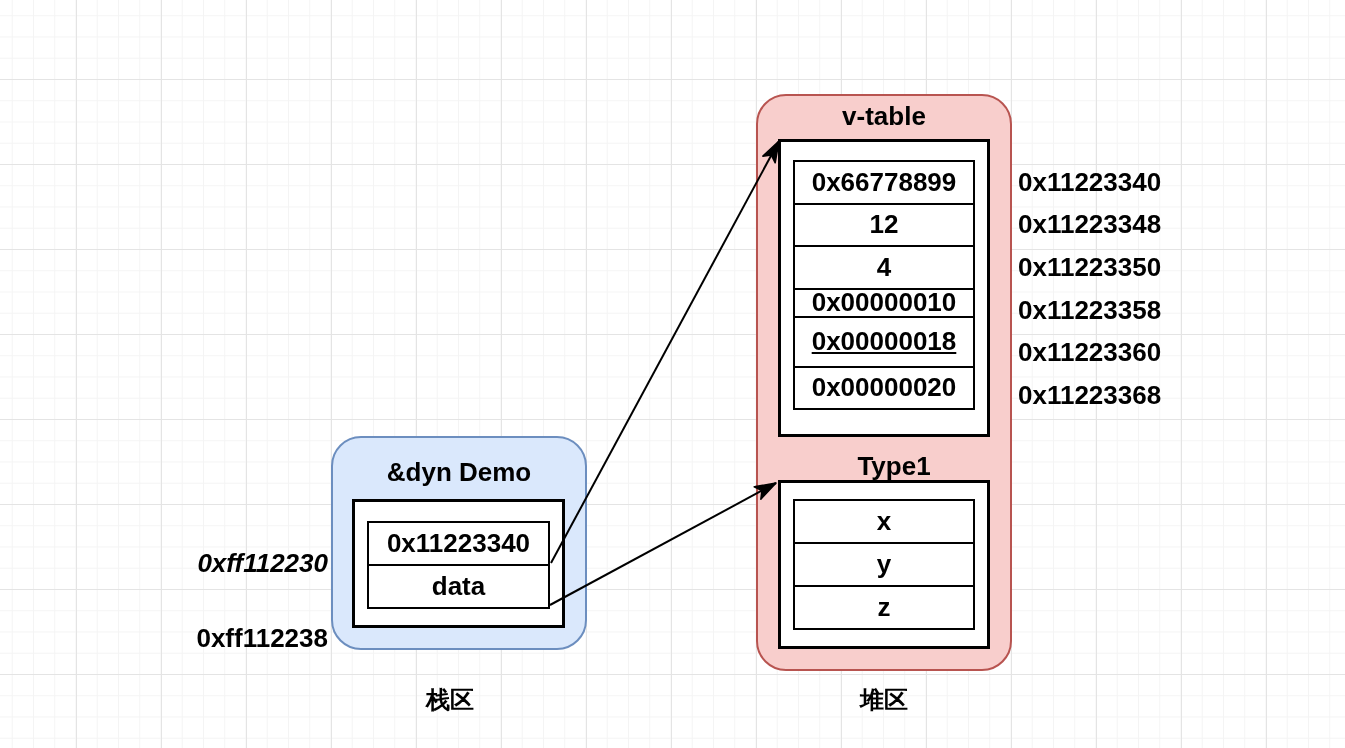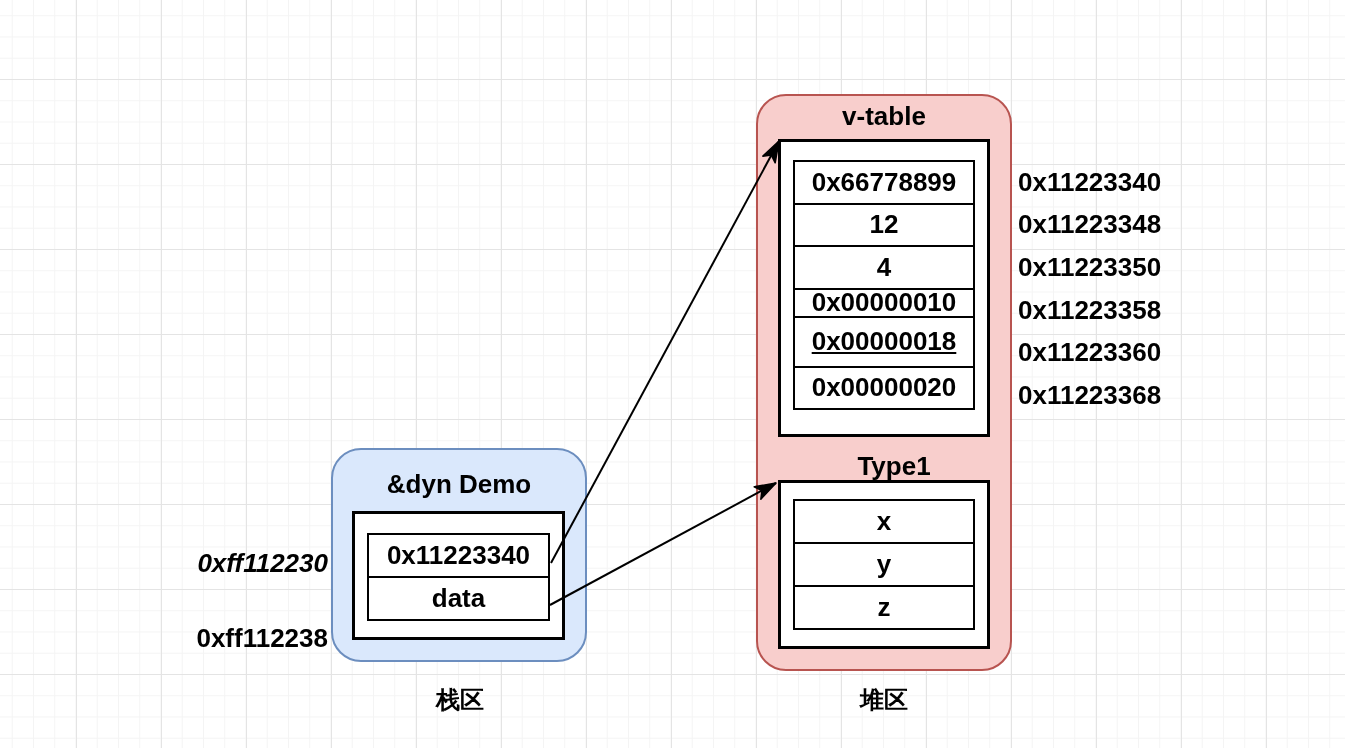--- a/index.html
+++ b/index.html
@@ -19,21 +19,21 @@
     font-family: "Liberation Sans", "DejaVu Sans", sans-serif;
     font-weight: bold;
     color: #000;
   }
   .region-box {
     position: absolute;
     box-sizing: border-box;
     border-radius: 30px;
   }
   .stack-box {
-    left: 331px; top: 448px; width: 256px; height: 214px;
+    left: 331px; top: 436px; width: 256px; height: 214px;
     background: #dae8fc;
     border: 2px solid #6c8ebf;
   }
   .heap-box {
     left: 756px; top: 94px; width: 256px; height: 577px;
     background: #f8cecc;
     border: 2px solid #b85450;
   }
   .shape-title {
     position: absolute;
@@ -122,21 +122,21 @@
     </div>
   </div>
 
   <div class="addr-label addr-right" style="top:168px;">0x11223340</div>
   <div class="addr-label addr-right" style="top:210px;">0x11223348</div>
   <div class="addr-label addr-right" style="top:253px;">0x11223350</div>
   <div class="addr-label addr-right" style="top:295.5px;">0x11223358</div>
   <div class="addr-label addr-right" style="top:338px;">0x11223360</div>
   <div class="addr-label addr-right" style="top:380.5px;">0x11223368</div>
 
-  <div class="region-label" style="left:360px; top:685px;">栈区</div>
+  <div class="region-label" style="left:350px; top:685px;">栈区</div>
   <div class="region-label" style="left:784px; top:685px;">堆区</div>
 
   <svg class="arrow-layer" width="1345" height="748">
     <defs>
       <marker id="arrowhead" markerUnits="userSpaceOnUse" markerWidth="26" markerHeight="18" refX="22" refY="8" orient="auto">
         <path d="M1,1 L22,8 L1,15 L6,8 Z" fill="#000000" stroke="#000000" stroke-width="1.5" stroke-linejoin="round"></path>
       </marker>
     </defs>
     <line x1="551" y1="563" x2="779" y2="141" stroke="#000000" stroke-width="2" marker-end="url(#arrowhead)"></line>
     <line x1="550" y1="605" x2="776" y2="483" stroke="#000000" stroke-width="2" marker-end="url(#arrowhead)"></line>

